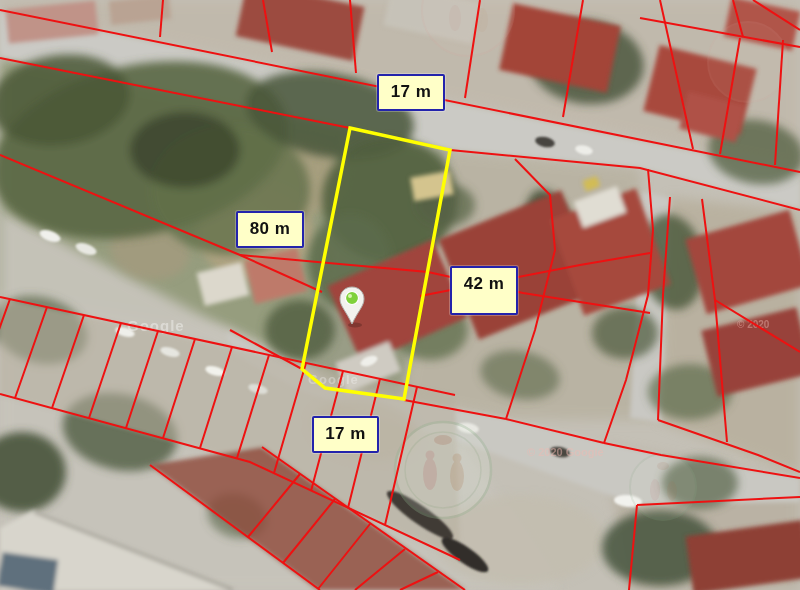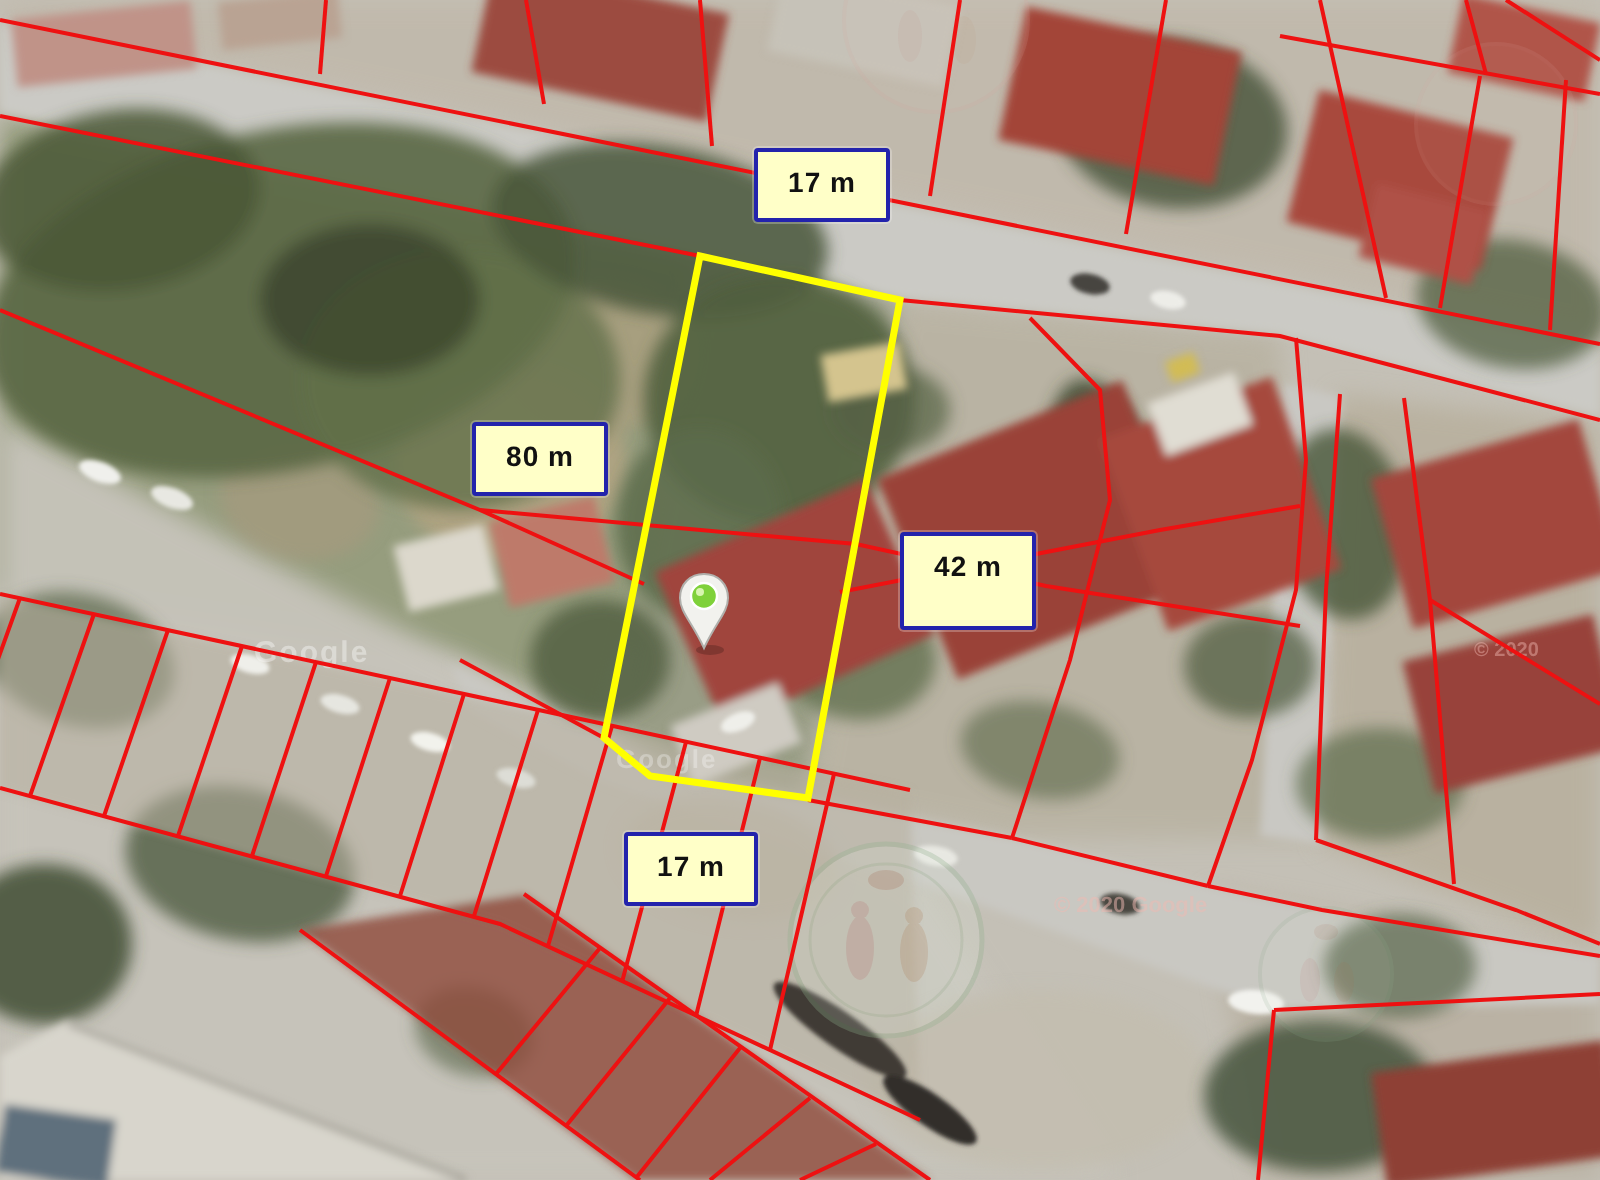--- a/index.html
+++ b/index.html
@@ -7,21 +7,21 @@
     position:relative;width:800px;height:590px;overflow:hidden;
     font-family:"Liberation Sans",sans-serif;
     background:#c4c0b6;
   }
   #stage svg{position:absolute;left:0;top:0;}
   .mlabel{
     position:absolute;box-sizing:border-box;
     background:var(--label-background,#ffffc8);
     border:2px solid var(--label-border,#2323ac);
     color:var(--label-text,#111);
-    font-weight:bold;font-size:14px;line-height:31px;text-align:center;
+    font-weight:bold;font-size:17px;line-height:31px;text-align:center;
     border-radius:2px;
     box-shadow:0 0 0 1px rgba(255,255,255,.25);
     letter-spacing:.5px;
   }
   .redline{stroke:var(--parcel-line,#ee1111);stroke-width:2;fill:none;}
   .yline{stroke:var(--highlight-parcel,#ffff00);stroke-width:3.5;fill:none;stroke-linejoin:miter;}
   .b6{filter:url(#blur6);} .b4{filter:url(#blur4);} .b2{filter:url(#blur2);} .b1{filter:url(#blur1);}
   .wmtext{font-family:"Liberation Sans",sans-serif;font-weight:bold;}
 </style>
 </head>

